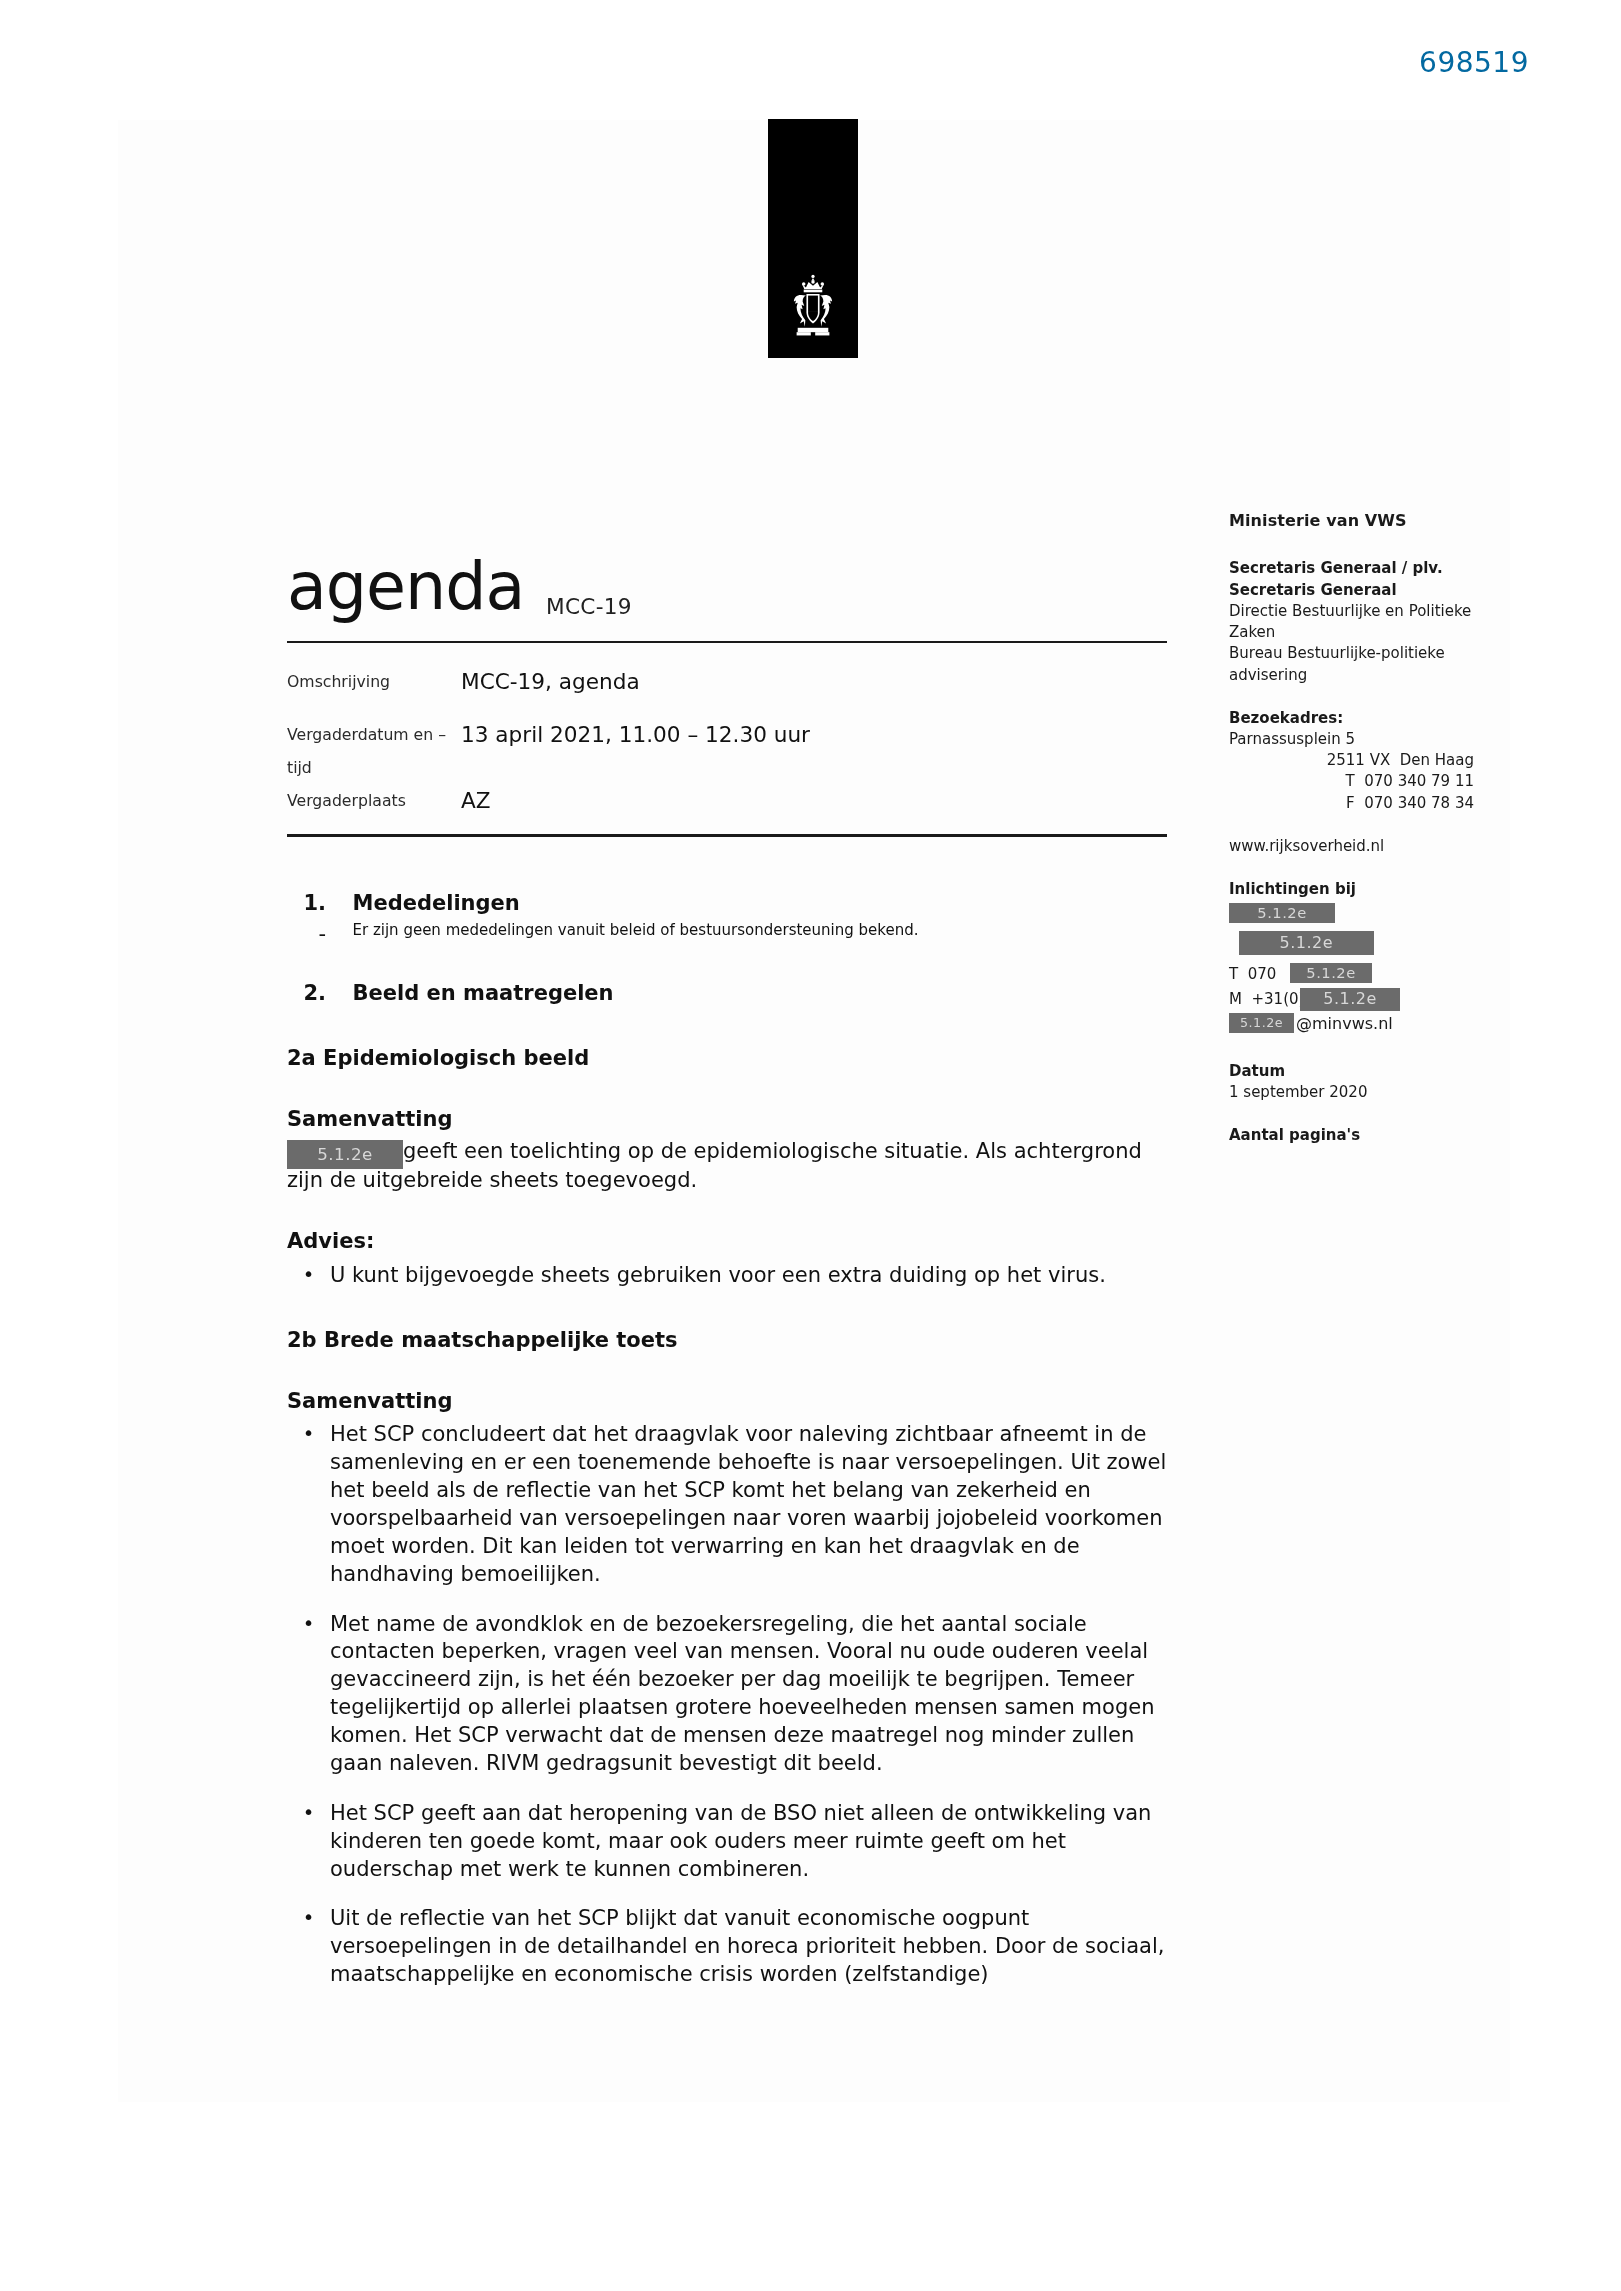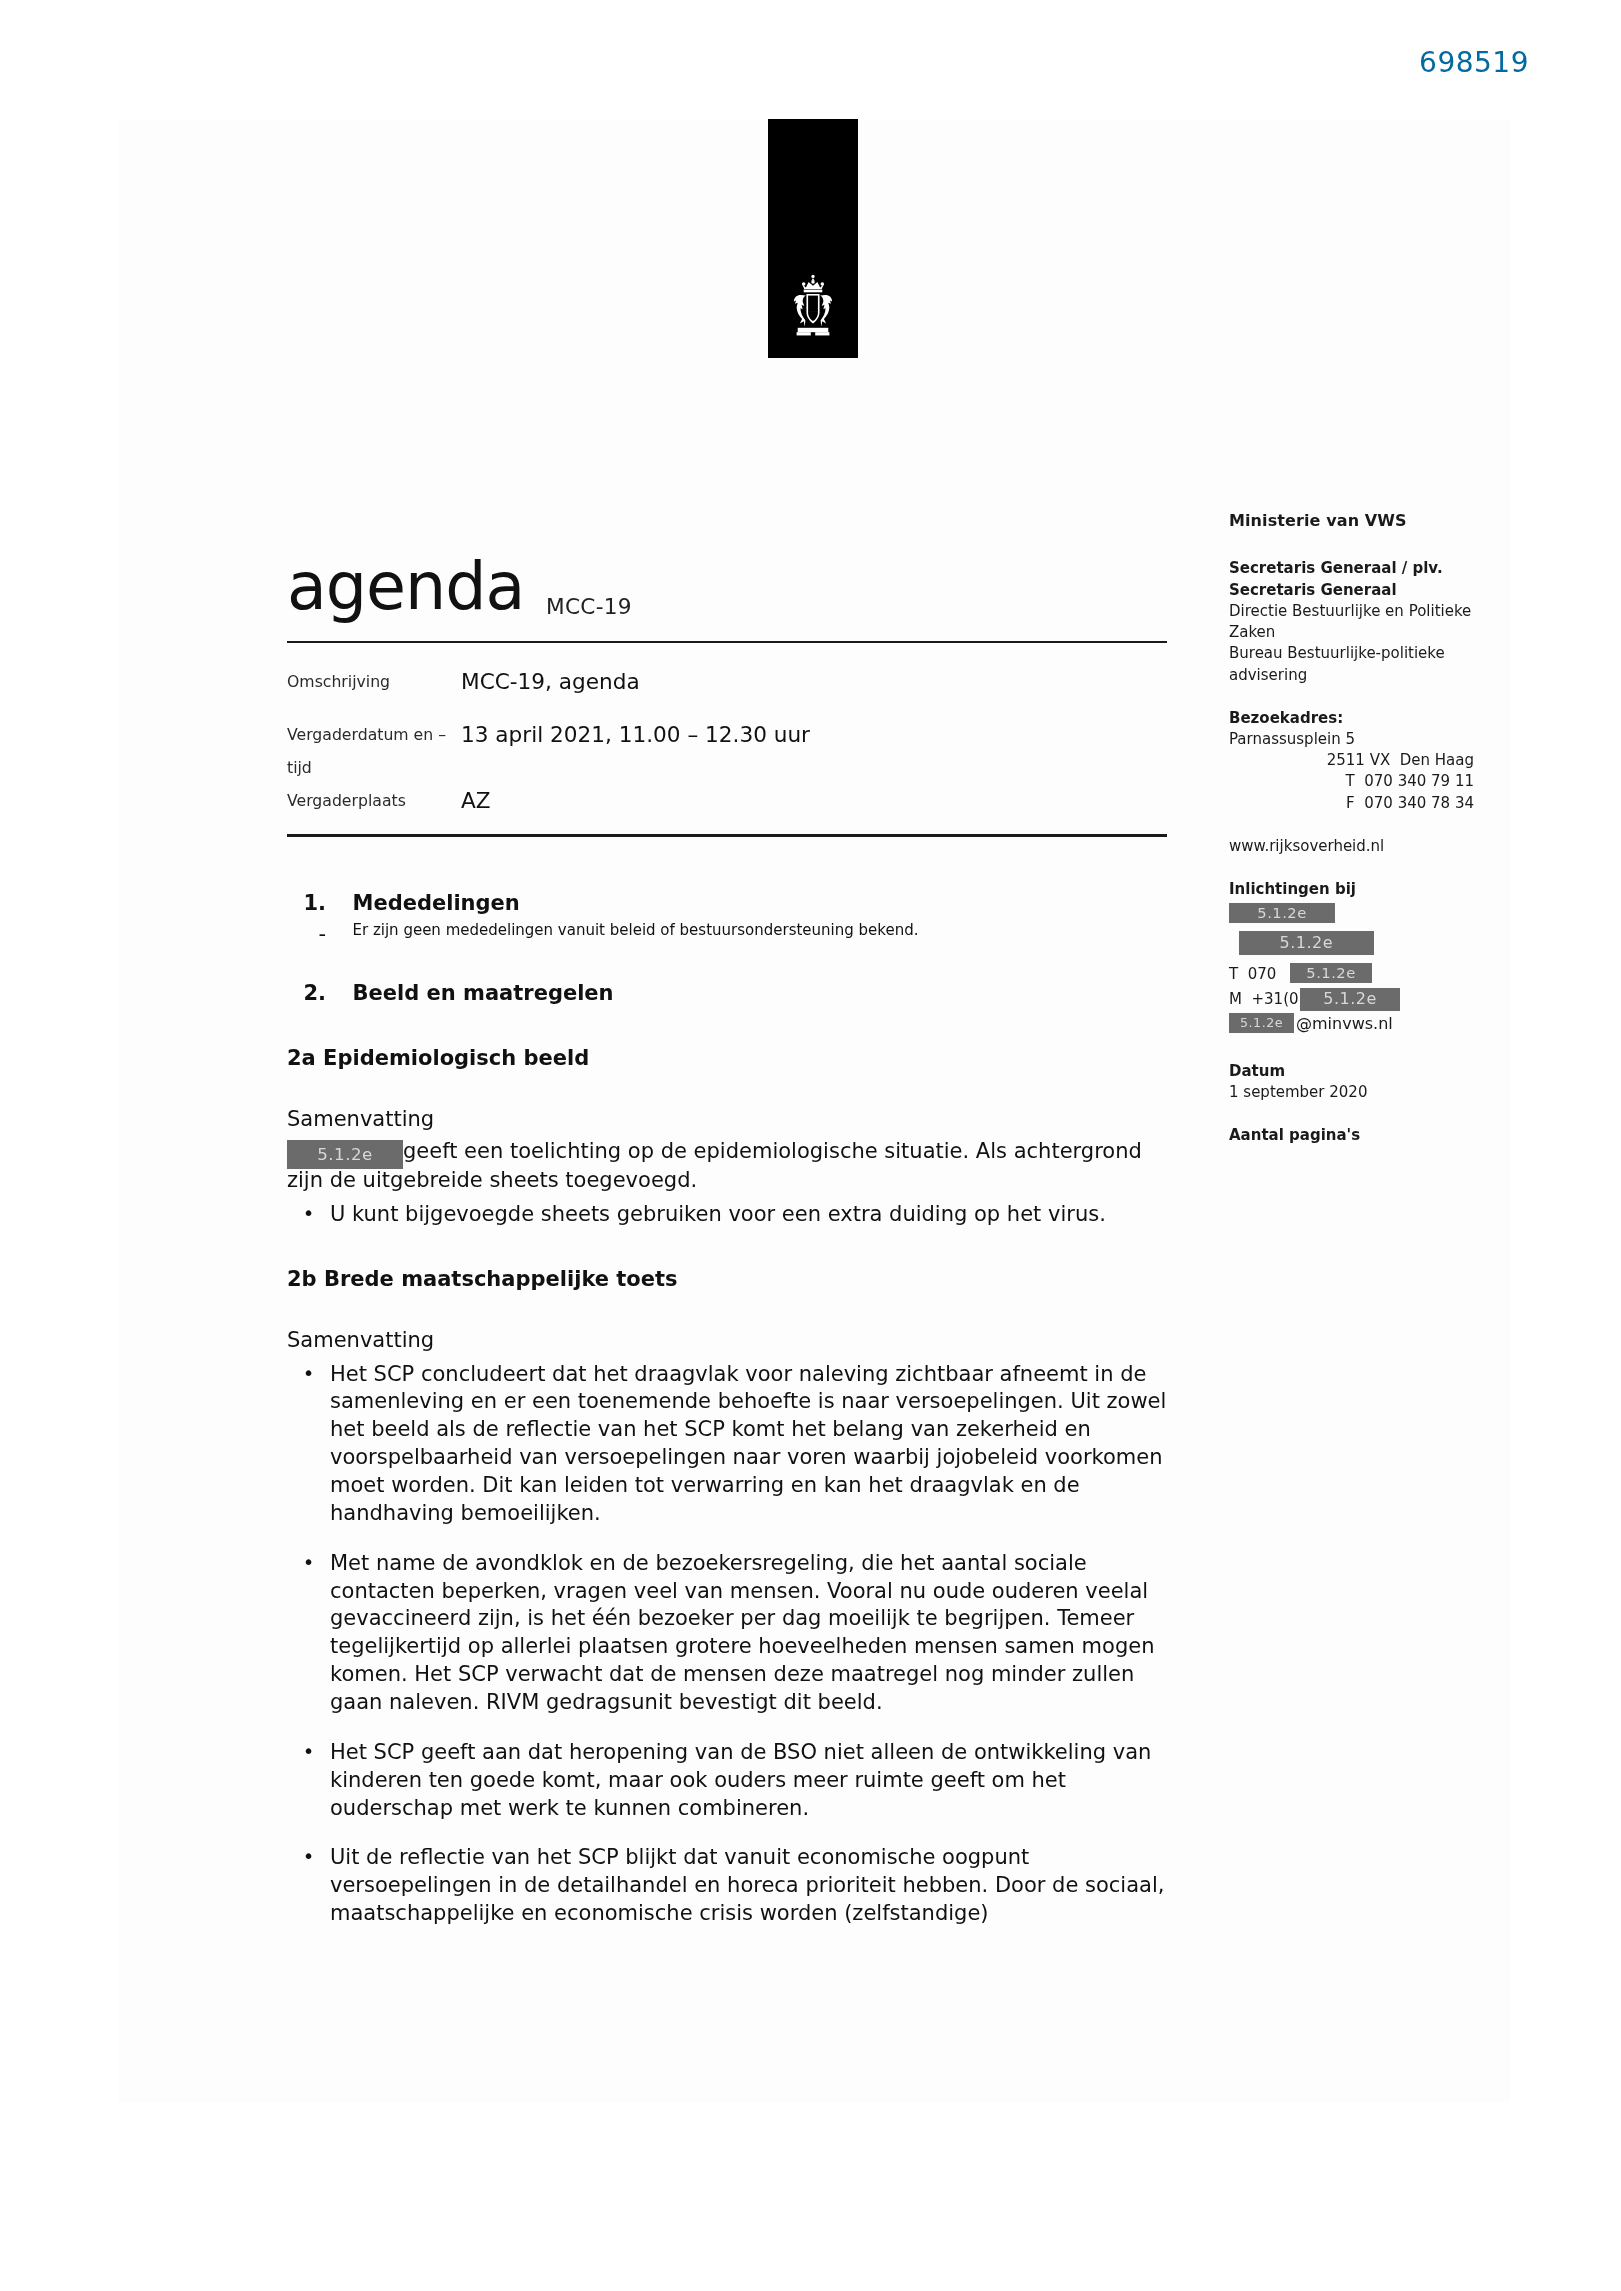--- a/index.html
+++ b/index.html
@@ -158,21 +158,21 @@
     flex: 0 0 39px;
     text-align: right;
     font-size: 21px;
   }
   .dash-item .dash-text {
     padding-left: 26.5px;
     font-size: 15px;
   }
 
   .sub-head {
-    font-weight: normal;
+    font-weight: bold;
     font-size: 21px;
     margin-top: 33px;
   }
   .sec-head {
     font-weight: bold;
     font-size: 21px;
     margin-top: 37px;
   }
   .para {
     margin-top: 3.9px;
@@ -355,20 +355,21 @@
     <div class="num-item" style="margin-top:31px">
       <div class="num">2.</div>
       <div class="num-text">Beeld en maatregelen</div>
     </div>
 
     <div class="sec-head">2a Epidemiologisch beeld</div>
 
     <div class="sub-head">Samenvatting</div>
     <div class="para"><span class="redact inline-body">5.1.2e</span><span>geeft een toelichting op de epidemiologische situatie. Als achtergrond zijn de uitgebreide sheets toegevoegd.</span></div>
 
+    <div class="sub-head">Advies:</div>
     <div class="bullets">
       <div class="bullet">
         <div class="dot">•</div>
         <div class="btext">U kunt bijgevoegde sheets gebruiken voor een extra duiding op het virus.</div>
       </div>
     </div>
 
     <div class="sec-head">2b Brede maatschappelijke toets</div>
 
     <div class="sub-head">Samenvatting</div>

